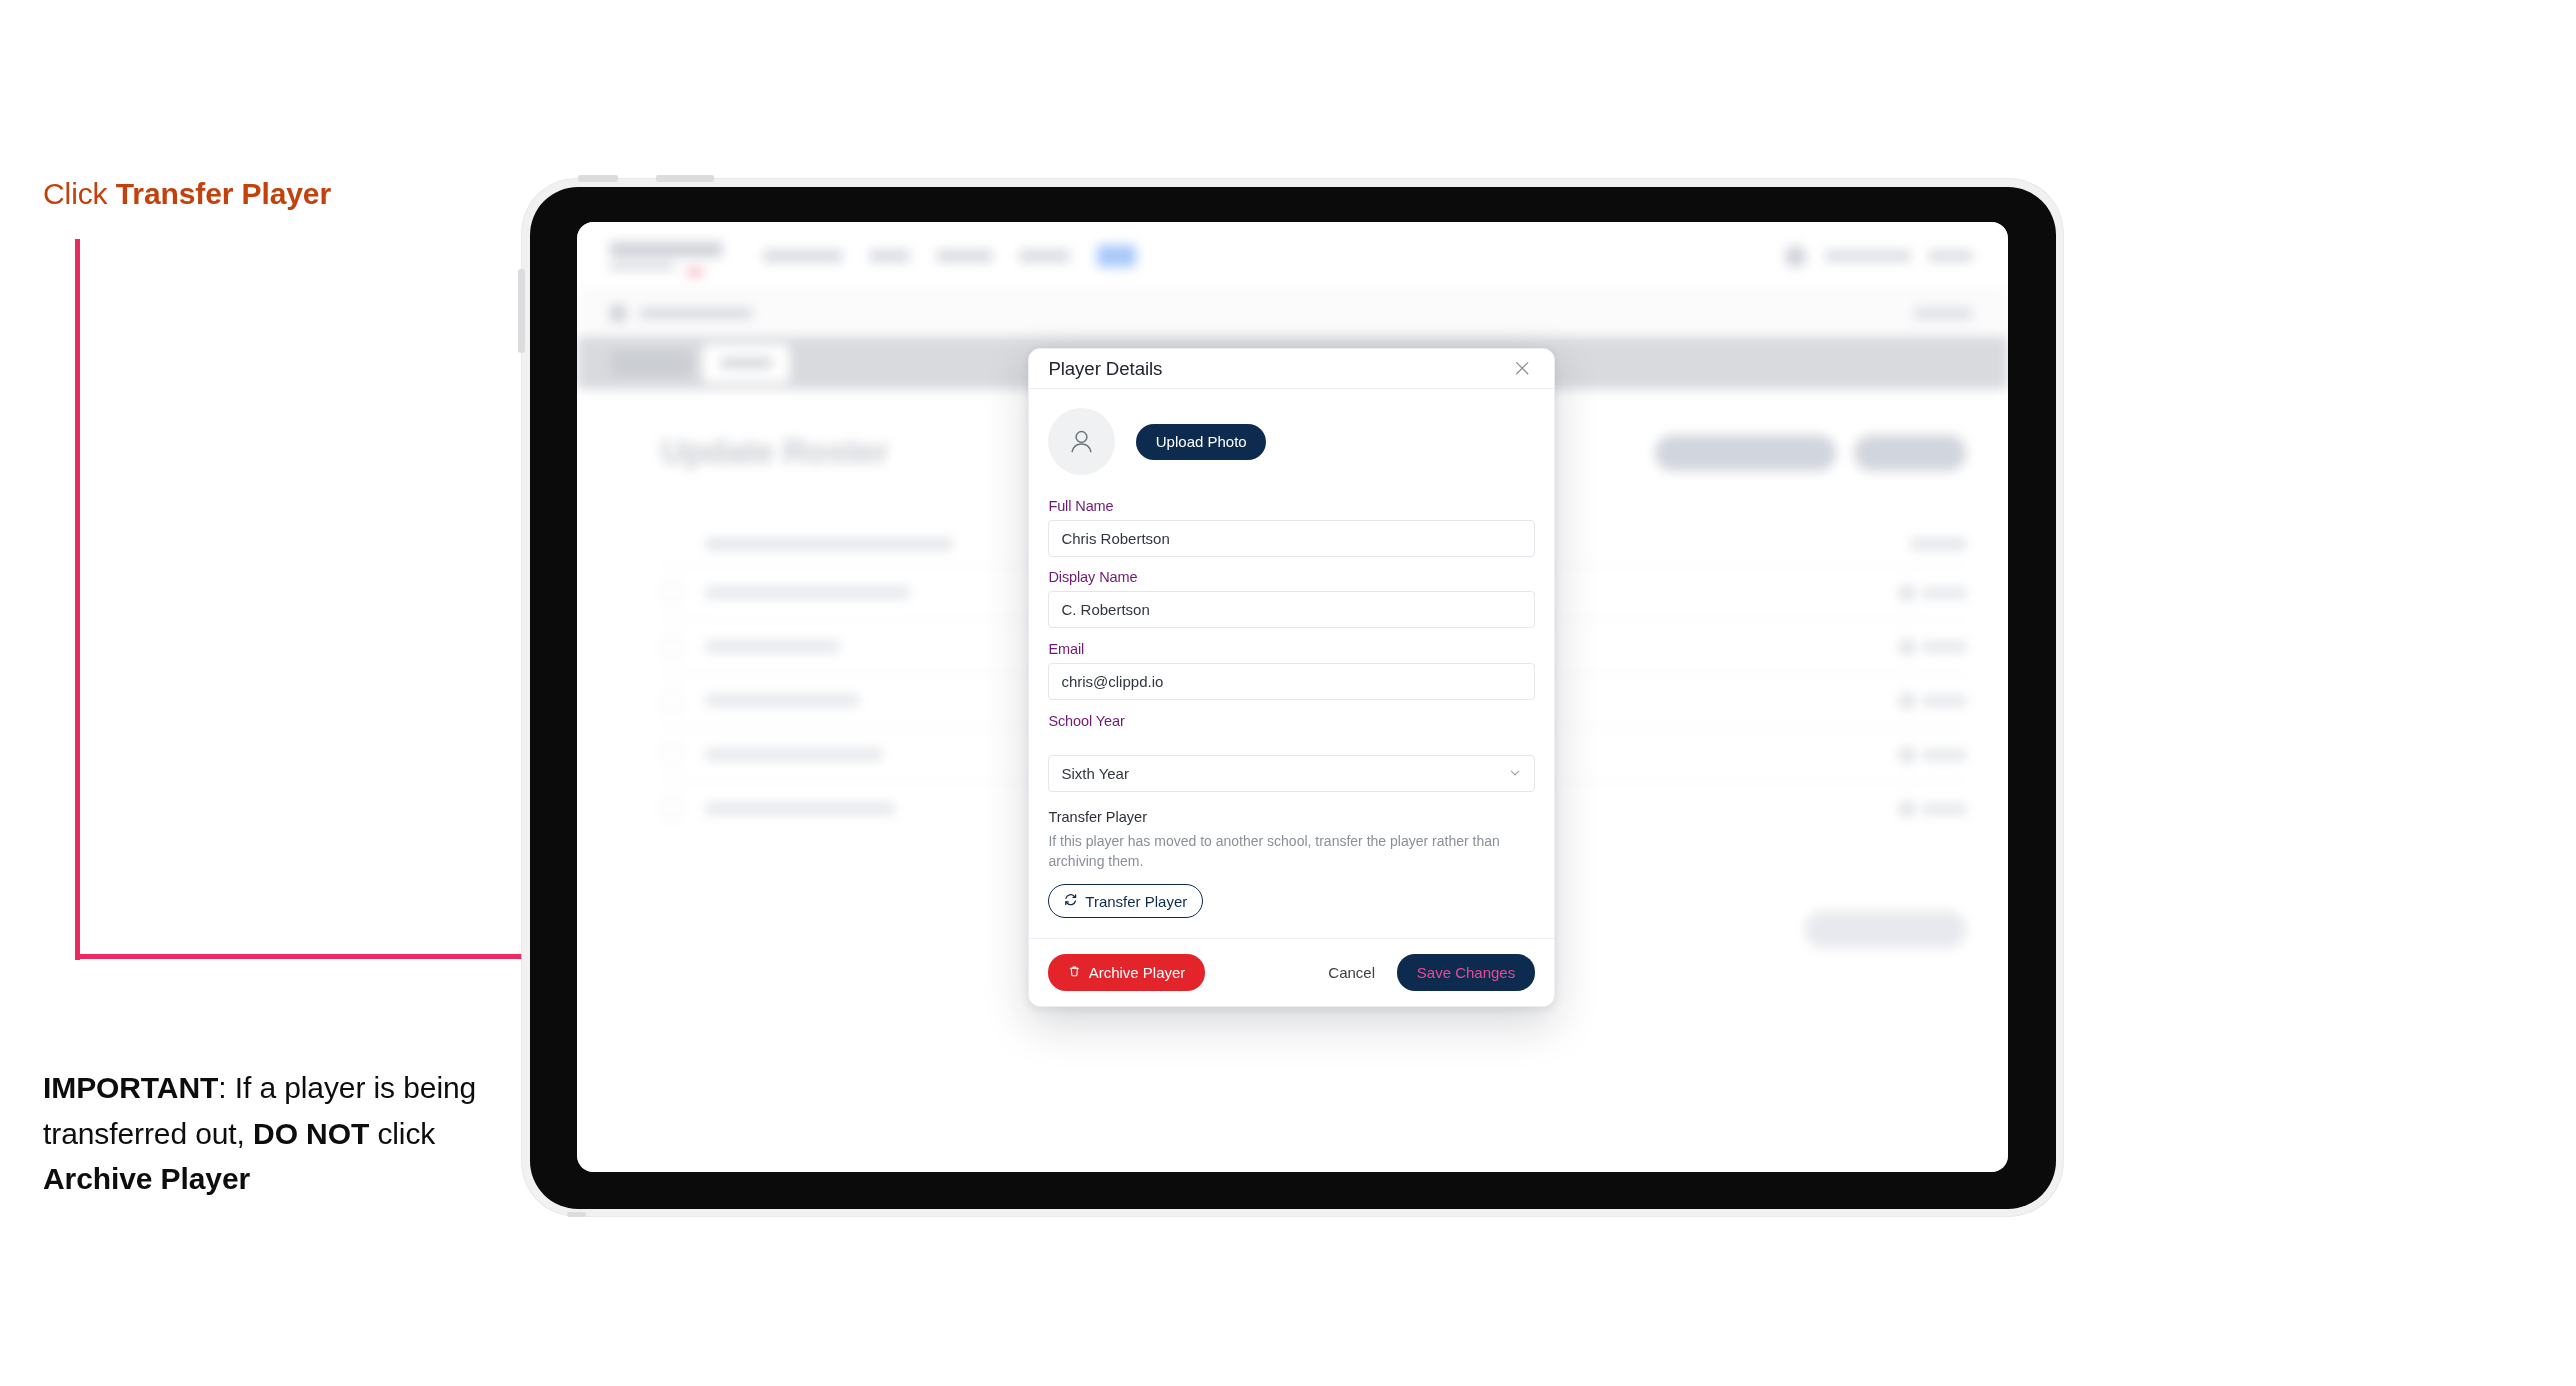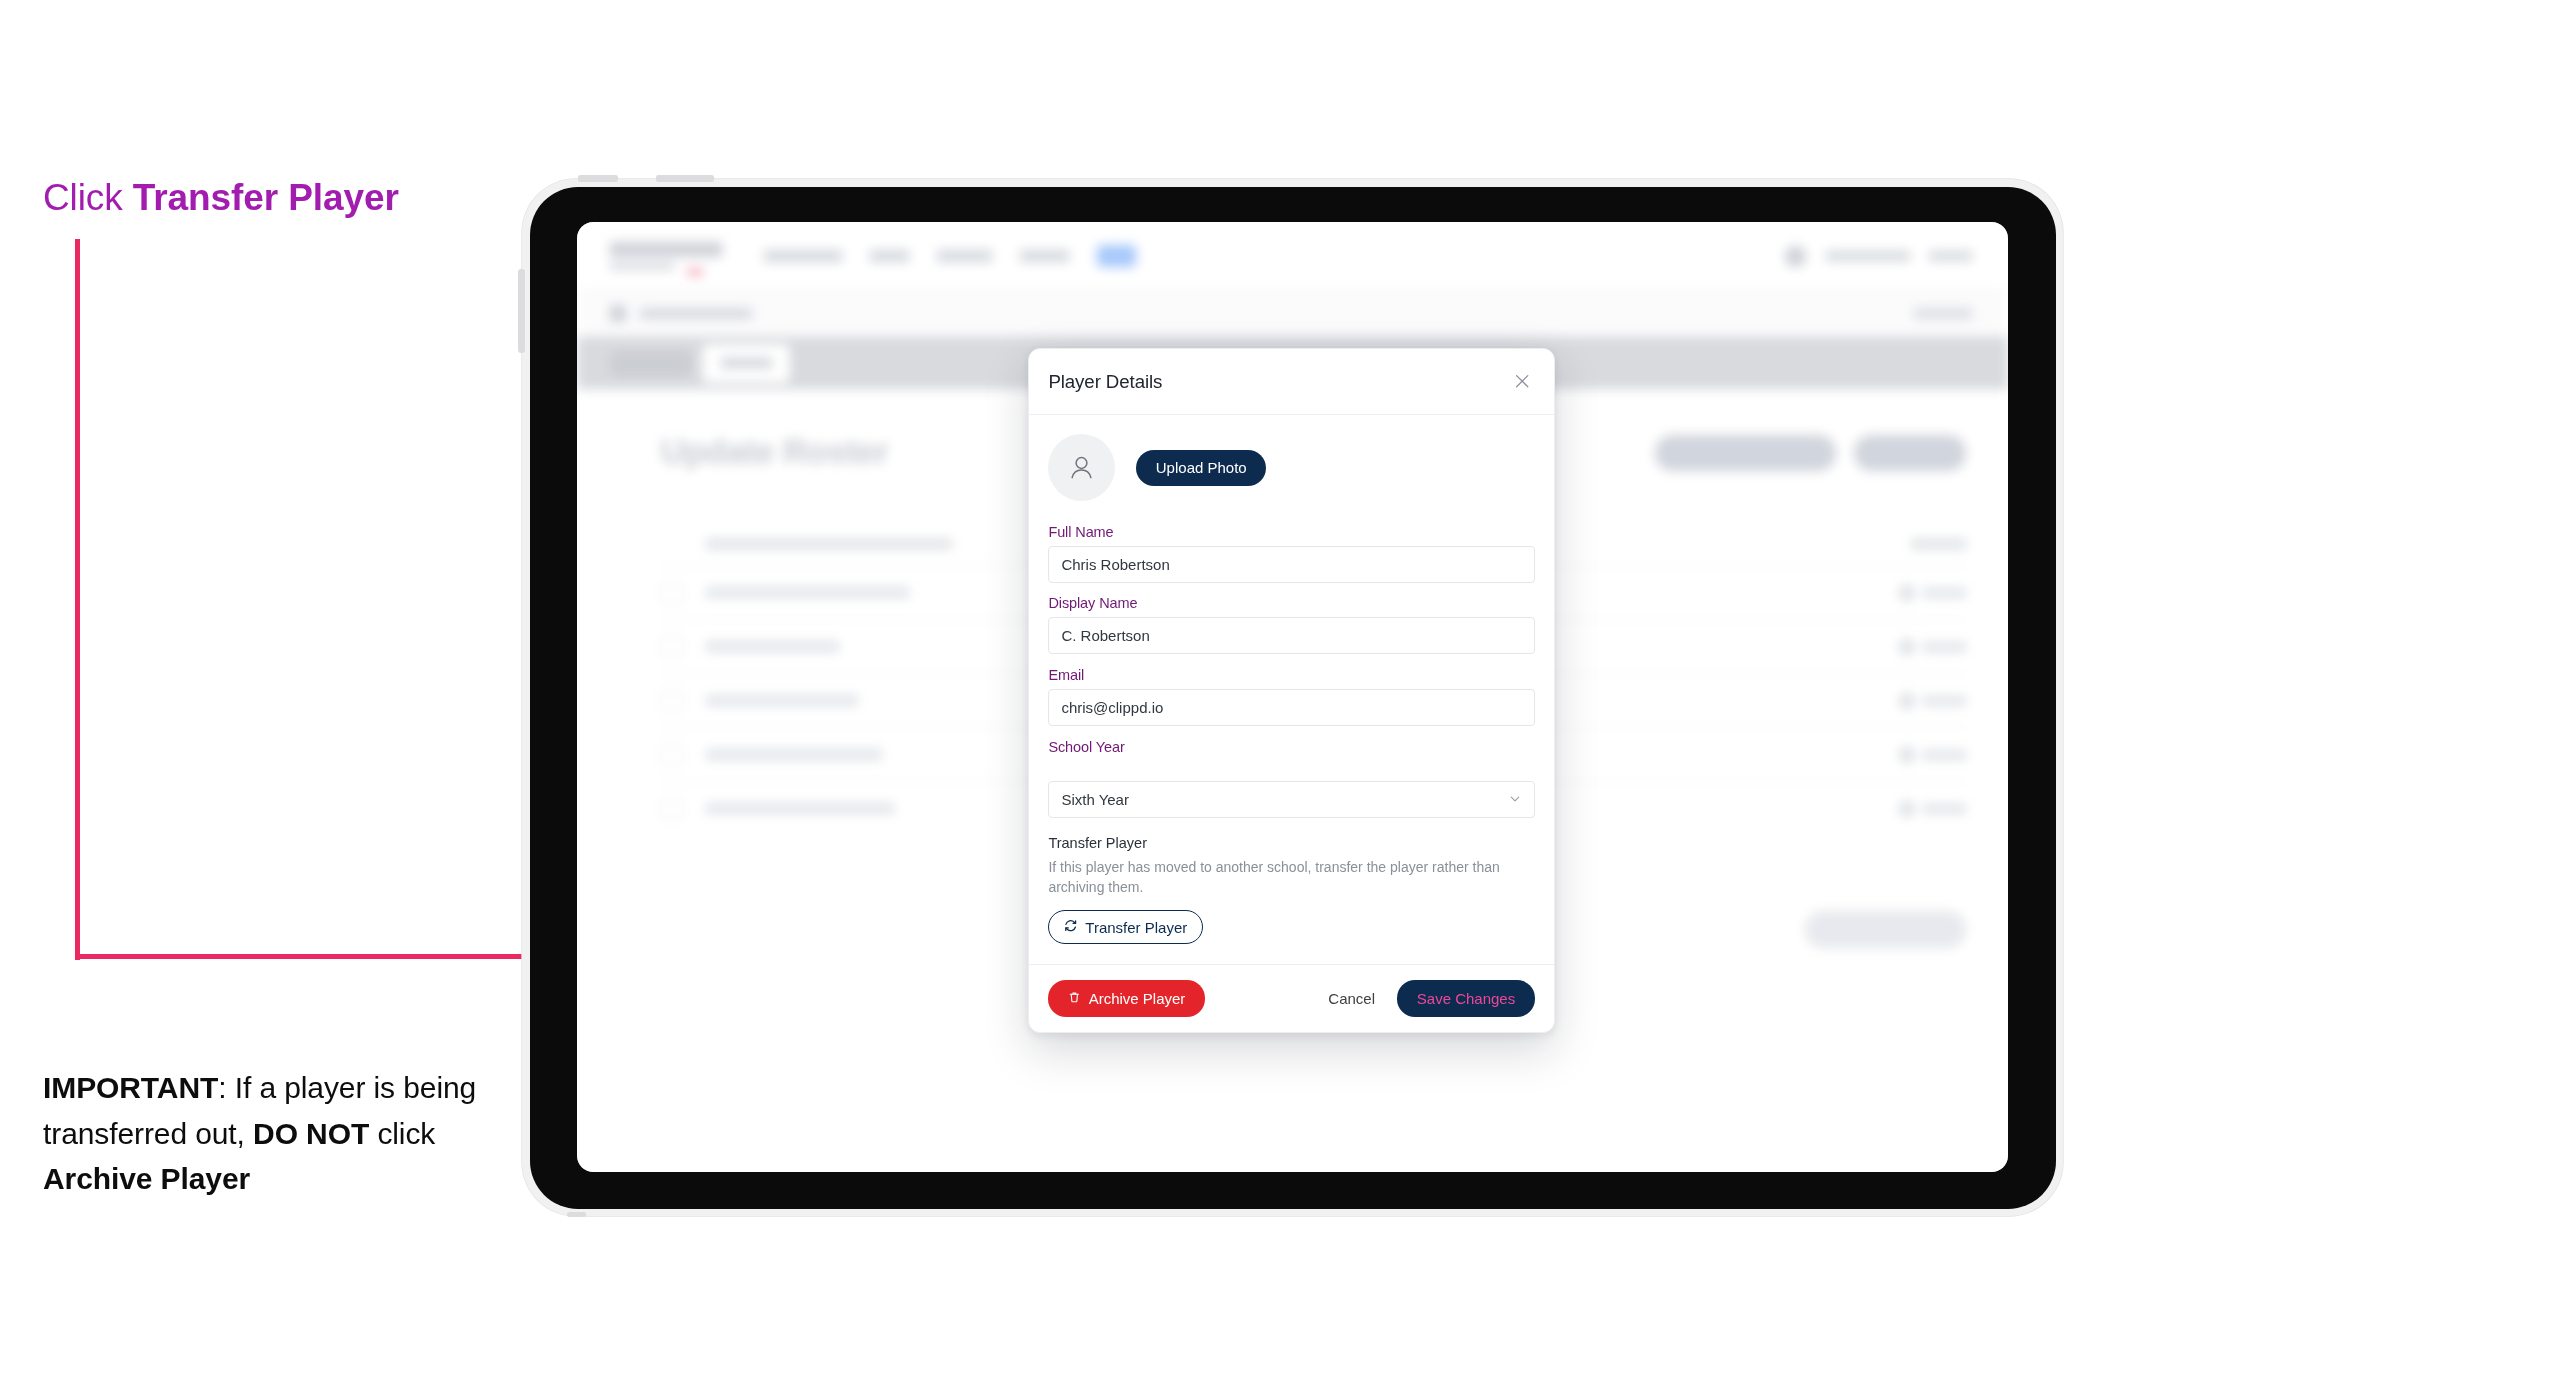--- a/index.html
+++ b/index.html
@@ -9,22 +9,22 @@
     background: #ffffff;
     font-family: "Liberation Sans", sans-serif;
     overflow: hidden;
   }
   #stage { position: relative; width: 2576px; height: 1386px; background: #fff; }
 
   
   .anno-top {
     position: absolute;
     left: 43px; top: 177px;
-    font-size: 37px;
-    color: #a21caf;
+    font-size: 30px;
+    color: #c2410c;
     letter-spacing: -0.1px;
     white-space: nowrap;
   }
   .anno-top b { font-weight: 700; }
 
   .anno-bottom {
     position: absolute;
     left: 43px; top: 1065px;
     width: 448px;
     font-size: 30px;
@@ -160,21 +160,21 @@
     position: absolute;
     left: 1028px; top: 348px;
     width: 527px;
     background: #ffffff;
     border-radius: 12px;
     box-shadow: 0 16.4px 45px rgba(16,24,40,0.17), 0 2.2px 9px rgba(16,24,40,0.08);
     border: 0.7px solid #eceef1;
     overflow: hidden;
   }
   .modal-head {
-    height: 66px; display: flex; align-items: center;
+    height: 40px; display: flex; align-items: center;
     padding: 0 19.4px 0 19.4px;
     border-bottom: 0.7px solid #eceef1;
   }
   .modal-title { font-size: 18.7px; color: #22272f; letter-spacing: -0.1px; }
   .close-x {
     margin-left: auto; width: 25px; height: 25px;
     display: flex; align-items: center; justify-content: center;
     color: #8b9099; cursor: pointer;
   }
   .modal-body { padding: 19.4px 19.4px 3px 19.4px; }

